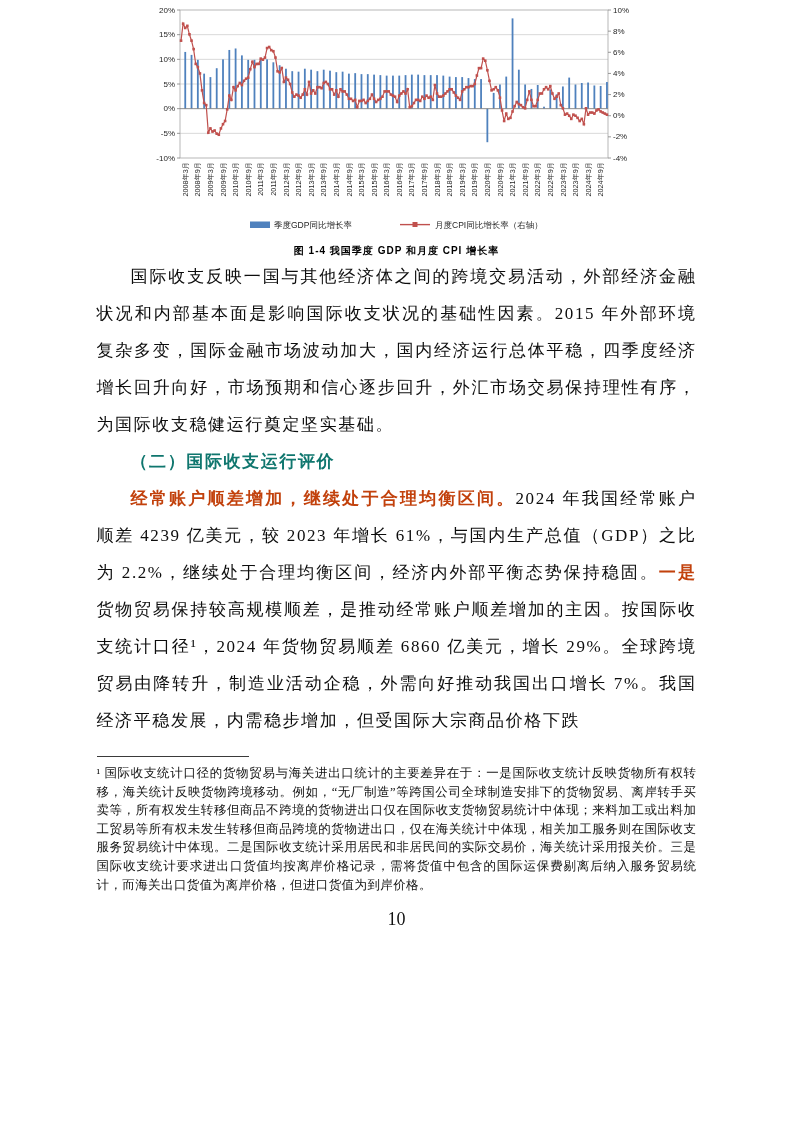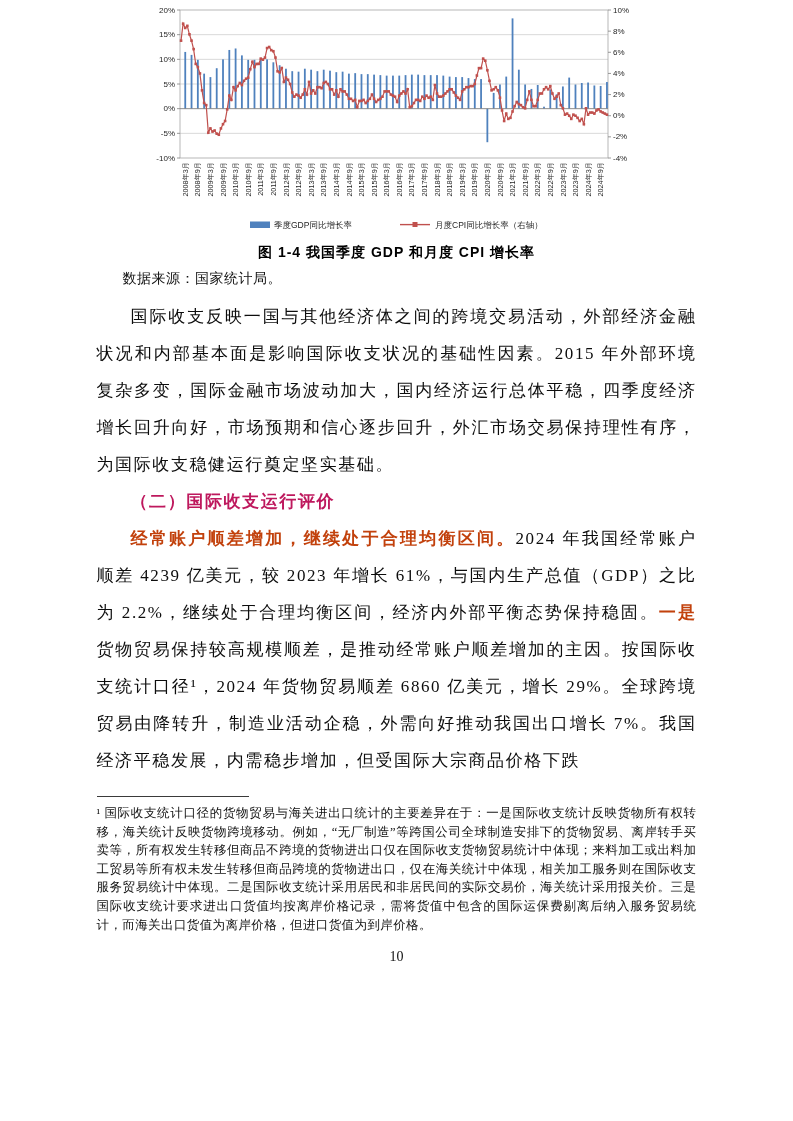--- a/index.html
+++ b/index.html
@@ -1,27 +1,27 @@
 <!DOCTYPE html>
 <html><head>
 <meta charset="utf-8">
 <style>
   html,body{margin:0;padding:0;background:#ffffff;}
   body{width:793px;height:1121px;font-family:"Liberation Serif",serif;color:#1a1a1a;overflow:hidden;}
   .content{width:600px;margin:0 auto;}
   figure{margin:0 auto;width:510px;}
-  .fig-title{font-family:"Liberation Sans",sans-serif;font-weight:bold;font-size:14px;text-align:center;margin-top:2px;letter-spacing:1px;color:#000;}
+  .fig-title{font-family:"Liberation Sans",sans-serif;font-weight:bold;font-size:10px;text-align:center;margin-top:2px;letter-spacing:1px;color:#000;}
   .source{font-size:14px;margin:8px 0 10px 26px;letter-spacing:0.5px;color:#111;}
   p.bodytext{font-size:17px;line-height:37px;text-align:justify;text-justify:inter-character;letter-spacing:1.6px;margin:0;color:#0d0d0d;}
   .indent{text-indent:2em;}
-  .heading{font-family:"Liberation Sans",sans-serif;font-weight:bold;font-size:17px;line-height:37px;text-indent:2em;margin:0;letter-spacing:1.6px;color:#be185d;}
+  .heading{font-family:"Liberation Sans",sans-serif;font-weight:bold;font-size:17px;line-height:37px;text-indent:2em;margin:0;letter-spacing:1.6px;color:#0f766e;}
   .bold-lead{font-family:"Liberation Sans",sans-serif;font-weight:bold;color:#c2410c;}
   .footnote-rule{width:152px;border-top:1.2px solid #3a3a3a;margin:17px 0 7px 0;}
   .footnote{font-size:12.5px;line-height:18.6px;text-align:justify;text-justify:inter-character;letter-spacing:0.4px;margin:0;color:#111;}
-  .page-number{text-align:center;font-size:14px;margin-top:15px;color:#111;}
+  .page-number{text-align:center;font-size:18px;margin-top:15px;color:#111;}
   svg text{font-family:"Liberation Sans",sans-serif;fill:#262626;}
 </style>
 </head>
 <body>
 
 <div class="content">
 
   <figure>
     <svg id="chart-svg" width="510" height="238" viewBox="0 0 510 238">
         <g>
@@ -449,21 +449,20 @@
           <rect x="108" y="221.5" width="20" height="6.5" fill="#4f81bd"></rect>
           <text x="132" y="227.5">季度GDP同比增长率</text>
           <line x1="258" x2="288" y1="224.6" y2="224.6" stroke="#c0504d" stroke-width="1.4"></line>
           <rect x="270.5" y="222" width="5" height="5" fill="#c0504d"></rect>
           <text x="293" y="227.5">月度CPI同比增长率（右轴）</text>
         </g>
       </svg>
     <figcaption class="fig-title">图 1-4 我国季度 GDP 和月度 CPI 增长率</figcaption>
   </figure>
 
-  <p class="source">数据来源：国家统计局。</p>
 
   <p class="bodytext indent">国际收支反映一国与其他经济体之间的跨境交易活动，外部经济金融状况和内部基本面是影响国际收支状况的基础性因素。2015 年外部环境复杂多变，国际金融市场波动加大，国内经济运行总体平稳，四季度经济增长回升向好，市场预期和信心逐步回升，外汇市场交易保持理性有序，为国际收支稳健运行奠定坚实基础。</p>
 
   <h3 class="heading">（二）国际收支运行评价</h3>
 
   <p class="bodytext indent"><span class="bold-lead">经常账户顺差增加，继续处于合理均衡区间。</span><span>2024 年我国经常账户顺差 4239 亿美元，较 2023 年增长 61%，与国内生产总值（GDP）之比为 2.2%，继续处于合理均衡区间，经济内外部平衡态势保持稳固。</span><span class="bold-lead">一是</span><span>货物贸易保持较高规模顺差，是推动经常账户顺差增加的主因。按国际收支统计口径¹，2024 年货物贸易顺差 6860 亿美元，增长 29%。全球跨境贸易由降转升，制造业活动企稳，外需向好推动我国出口增长 7%。我国经济平稳发展，内需稳步增加，但受国际大宗商品价格下跌</span></p>
 
   <div class="footnote-rule"></div>
 
   <p class="footnote">¹ 国际收支统计口径的货物贸易与海关进出口统计的主要差异在于：一是国际收支统计反映货物所有权转移，海关统计反映货物跨境移动。例如，“无厂制造”等跨国公司全球制造安排下的货物贸易、离岸转手买卖等，所有权发生转移但商品不跨境的货物进出口仅在国际收支货物贸易统计中体现；来料加工或出料加工贸易等所有权未发生转移但商品跨境的货物进出口，仅在海关统计中体现，相关加工服务则在国际收支服务贸易统计中体现。二是国际收支统计采用居民和非居民间的实际交易价，海关统计采用报关价。三是国际收支统计要求进出口货值均按离岸价格记录，需将货值中包含的国际运保费剔离后纳入服务贸易统计，而海关出口货值为离岸价格，但进口货值为到岸价格。</p>

